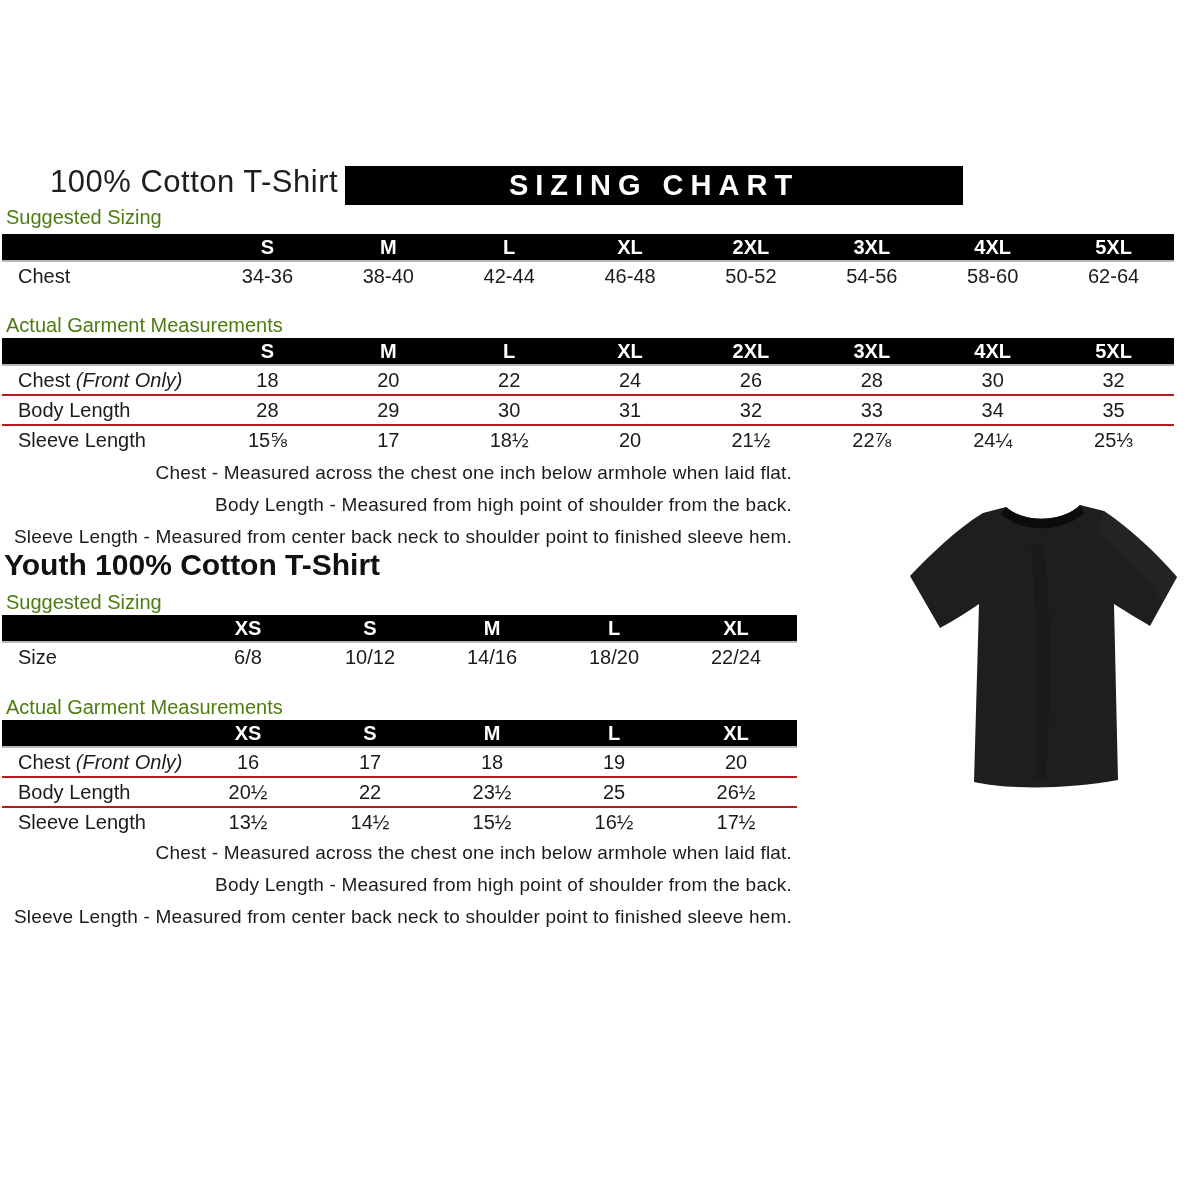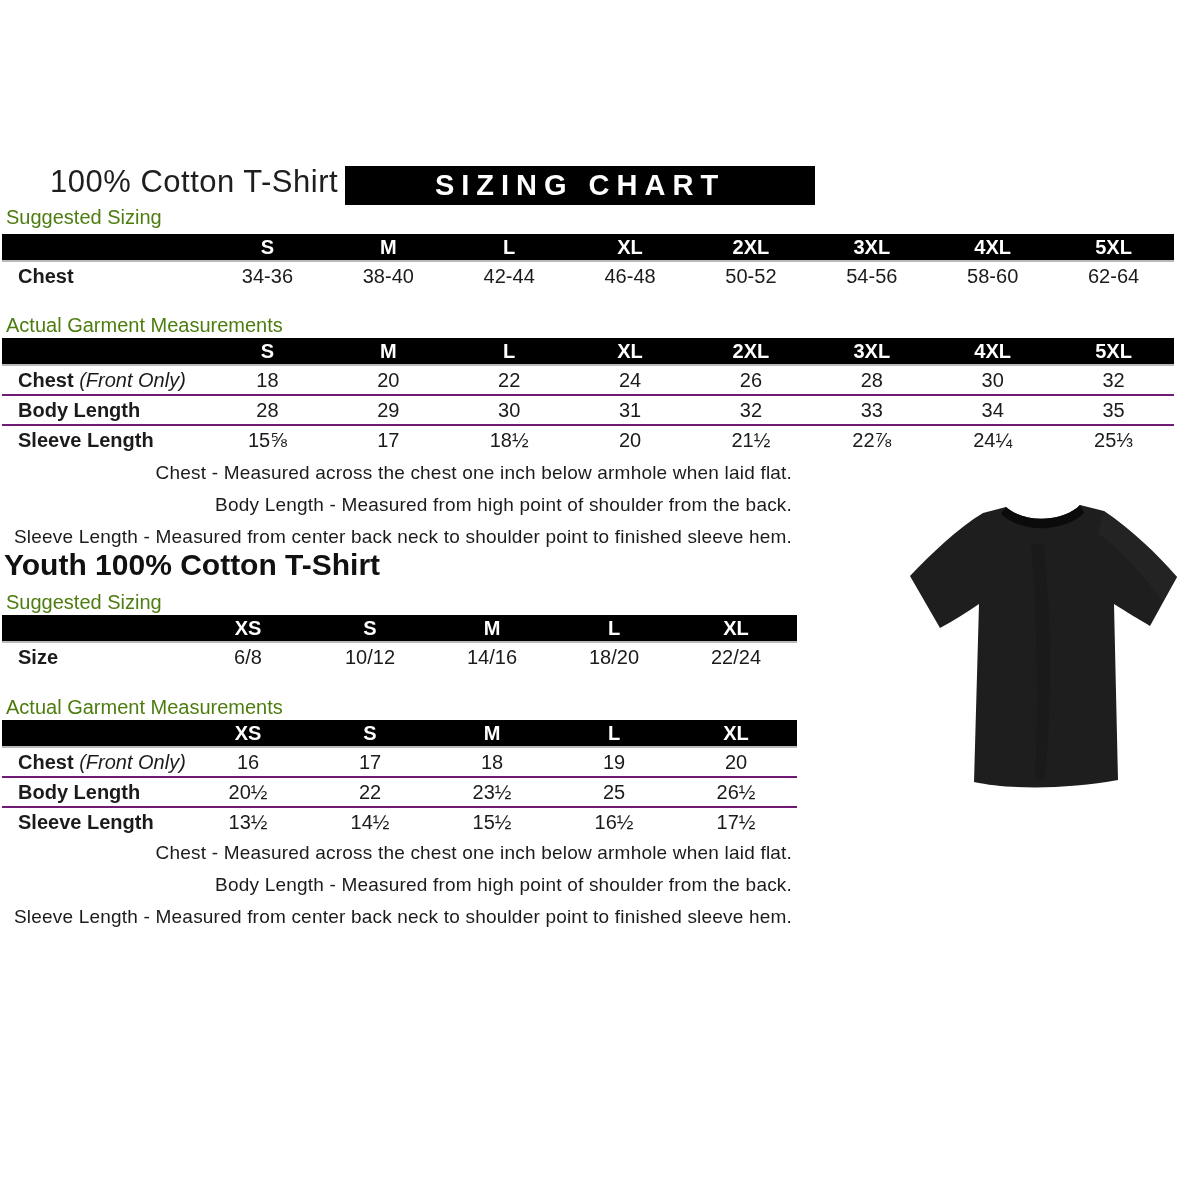--- a/index.html
+++ b/index.html
@@ -13,21 +13,21 @@
     color: #1a1a1a;
     overflow: hidden;
   }
   .abs { position: absolute; }
 
   .title-adult {
     left: 14px; top: 164px;
     font-size: 31px; font-weight: 400; letter-spacing: 0.5px; color: #1e1e1e; margin-left: 36px;
   }
   .banner {
-    left: 345px; top: 166px; width: 470px; height: 39px;
+    left: 345px; top: 166px; width: 618px; height: 39px;
     background: #000000;
     display: flex; align-items: center; justify-content: center;
   }
   .banner span {
     color: #ffffff; font-size: 29px; font-weight: 800; letter-spacing: 7px;
   }
   .section-label { font-size: 20px; font-weight: 400; color: #4d7c0f; }
 
   table.size-table {
     border-collapse: collapse;
@@ -43,23 +43,23 @@
     border-bottom: 2px solid #b9b9b9;
   }
   table.size-table td {
     font-size: 20px;
     height: 30px;
     text-align: center;
     vertical-align: middle;
     color: #1b1b1b;
   }
   table.size-table td.rowlabel { text-align: left; padding-left: 16px; }
-  .lbl-bold { font-weight: 700; text-align: right; }
+  .lbl-bold { font-weight: 400; text-align: right; }
   .lbl-reg  { font-weight: 400; font-style: italic; }
-  table.lined tbody tr + tr td { border-top: 2px solid #701a75; }
+  table.lined tbody tr + tr td { border-top: 2px solid #b91c1c; }
 
   .notes div {
     font-size: 19px;
     color: #1b1b1b;
     margin-bottom: 10px;
     letter-spacing: 0.2px;
     text-align: right;
   }
   .title-youth {
     left: 4px; top: 548px;

